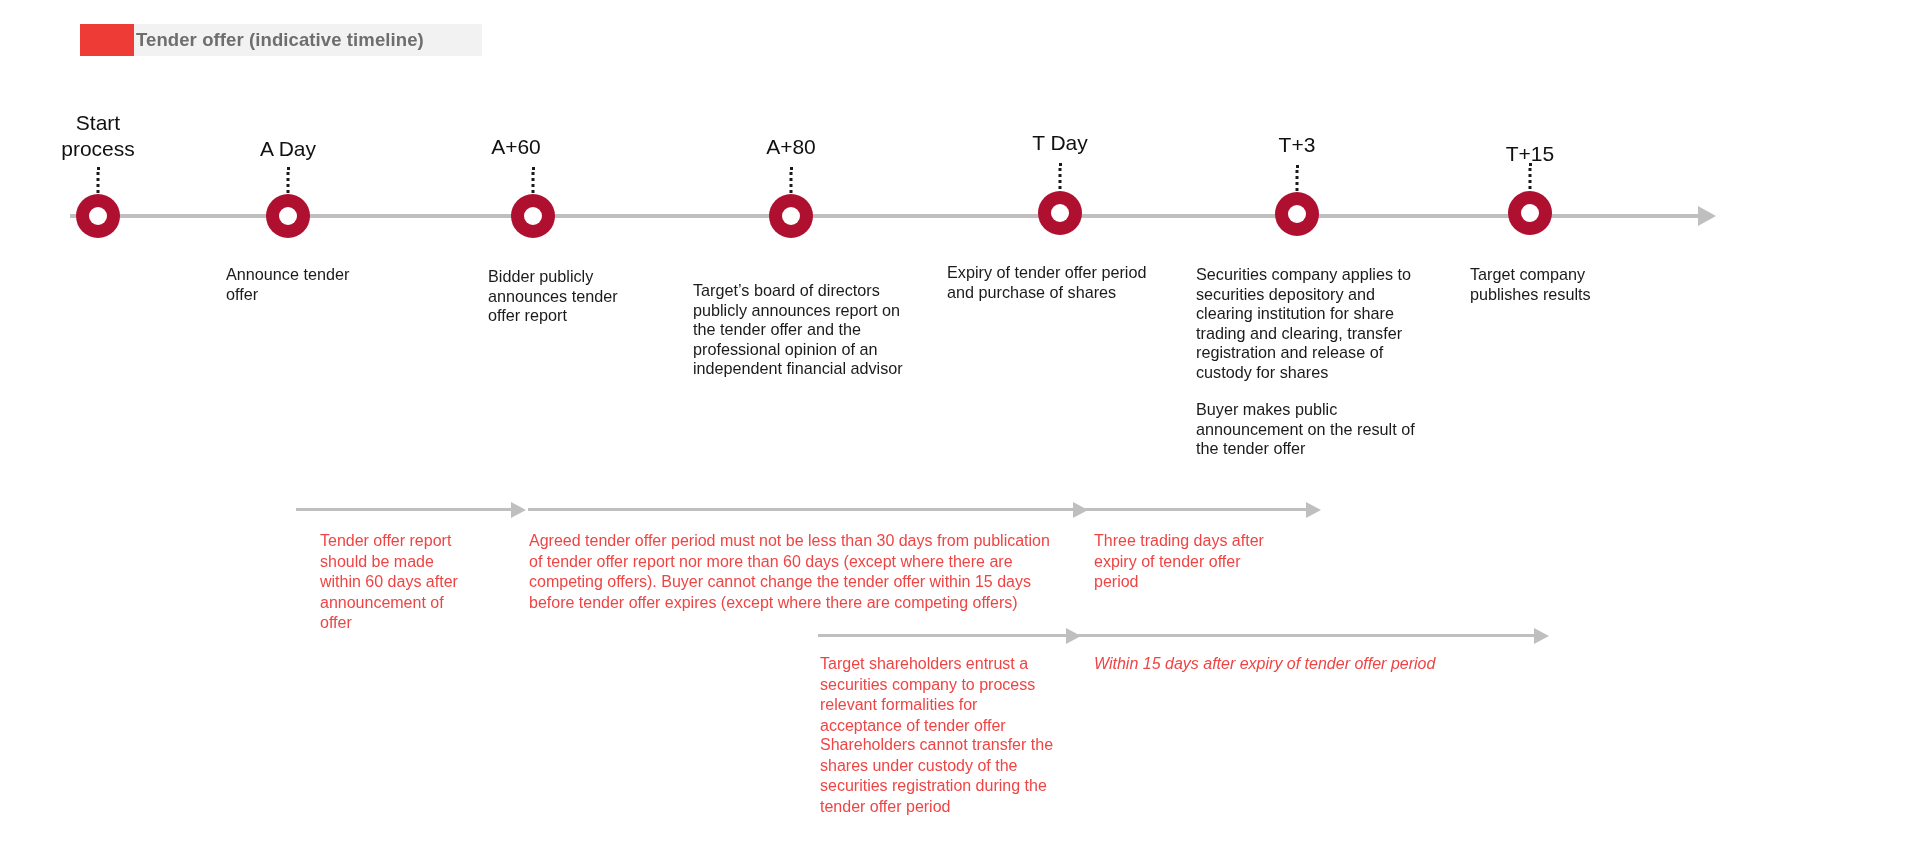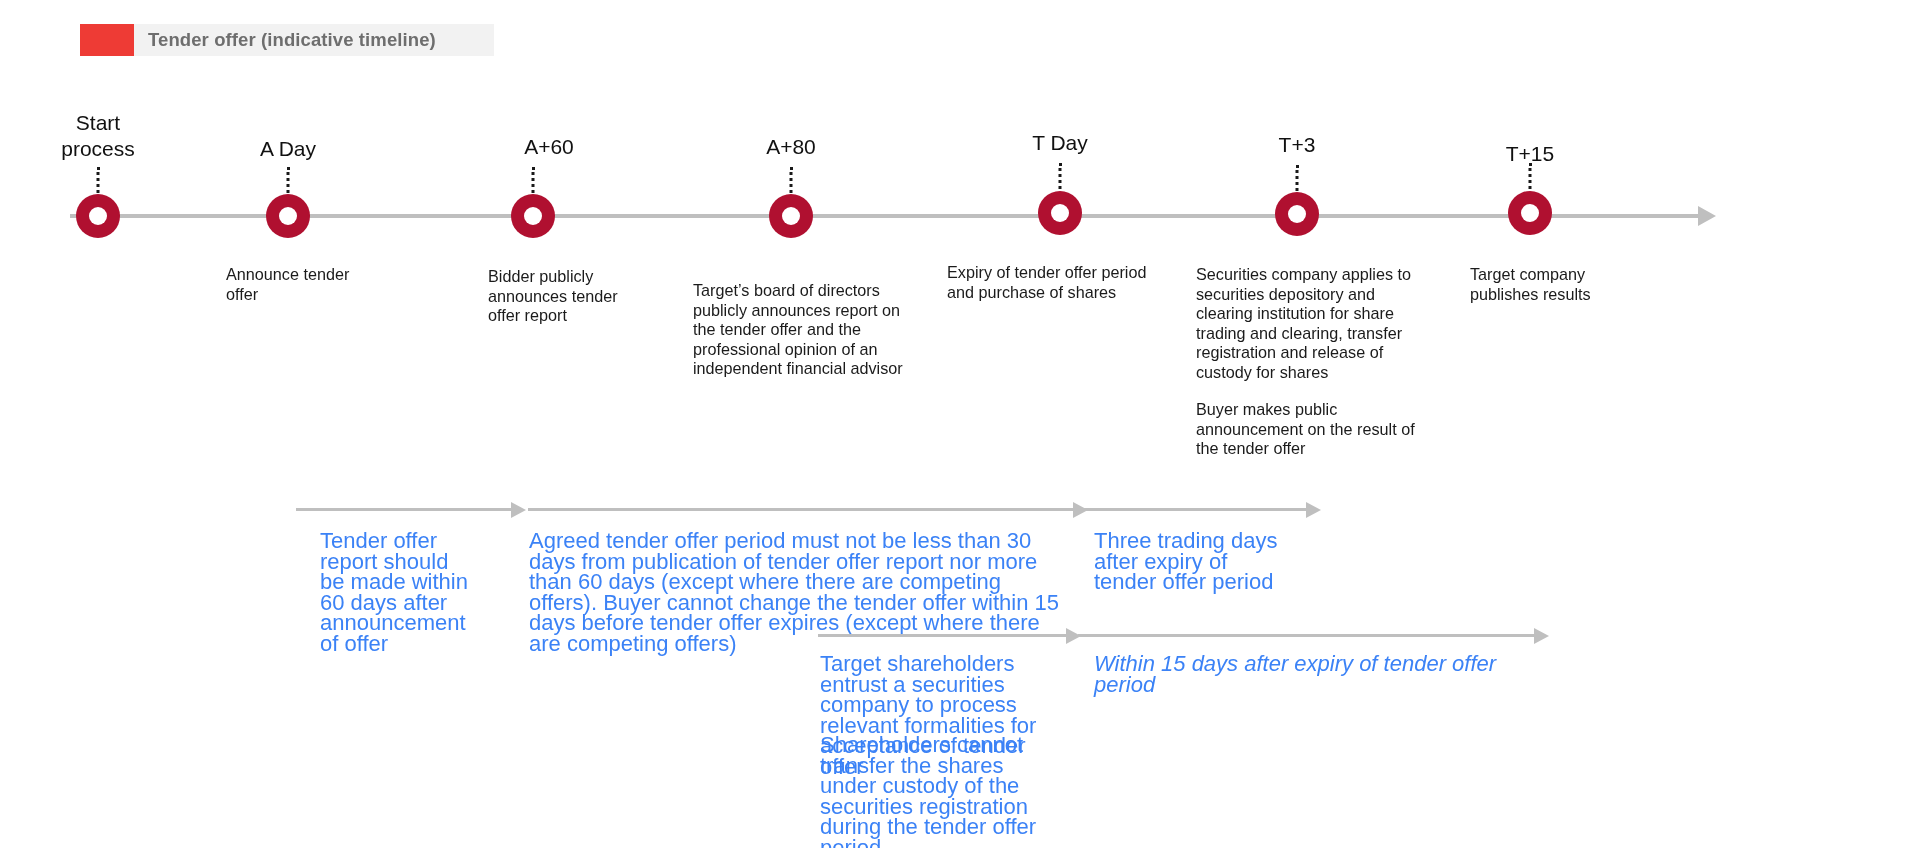--- a/index.html
+++ b/index.html
@@ -7,21 +7,21 @@
     width:1919px;height:848px;background:#ffffff;
     font-family:"Liberation Sans",sans-serif;
     position:relative;overflow:hidden;
     -webkit-font-smoothing:antialiased;
   }
   .root{position:absolute;inset:0;}
 
   
   .header{position:absolute;left:80px;top:24px;display:flex;align-items:stretch;height:32px;}
   .header-swatch{width:54px;height:32px;background:#ee3b35;flex:none;}
-  .header-band{background:#f2f2f2;display:flex;align-items:center;padding:0 16px 0 14px;min-width:330px;}
+  .header-band{background:#f2f2f2;display:flex;align-items:center;padding:0 16px 0 2px;min-width:330px;}
   .header-title{font-size:18.5px;font-weight:bold;color:#6e6e6e;letter-spacing:0.1px;white-space:nowrap;}
 
   
   .axis{position:absolute;left:70px;top:214px;width:1630px;height:4px;background:#bfbfbf;}
   .axis-head{position:absolute;left:1698px;top:206px;width:0;height:0;
     border-top:10px solid transparent;border-bottom:10px solid transparent;border-left:18px solid #bfbfbf;}
 
   .node{position:absolute;}
   .node-dot{position:absolute;width:44px;height:44px;border-radius:50%;
     background:#b01030;transform:translate(-50%,-50%);}
@@ -30,21 +30,21 @@
   .node-stem{position:absolute;width:0;border-left:3px dotted #1a1a1a;transform:translateX(-1.5px);}
   .node-label{position:absolute;transform:translateX(-50%);text-align:center;
     font-size:21px;color:#111;line-height:26px;white-space:pre-line;}
 
   .node-text{position:absolute;font-size:16.2px;color:#1b1b1b;line-height:19.6px;}
 
   
   .band-line{position:absolute;height:3px;background:#bfbfbf;}
   .band-head{position:absolute;width:0;height:0;
     border-top:8px solid transparent;border-bottom:8px solid transparent;border-left:15px solid #bfbfbf;}
-  .band-text{position:absolute;font-size:22px;color:#3b82f6;line-height:20.6px;}
+  .band-text{position:absolute;font-size:16px;color:#ef4444;line-height:20.6px;}
 </style>
 </head>
 <body>
 
 <div class="root">
 
   <div class="header">
     <div class="header-swatch" style="background: rgb(238, 59, 53);"></div>
     <div class="header-band">
       <span class="header-title">Tender offer (indicative timeline)</span>
@@ -62,21 +62,21 @@
   </div>
 
   <div class="node">
     <div class="node-label" style="left:288px;top:136px;width:160px;">A Day</div>
     <div class="node-stem" style="left:288px;top:167px;height:26px;"></div>
     <div class="node-dot" style="left:288px;top:216px;"></div>
     <div class="node-text" style="left:226px;top:265px;width:140px;">Announce tender offer</div>
   </div>
 
   <div class="node">
-    <div class="node-label" style="left:549px;top:134px;width:160px;">A+60</div>
+    <div class="node-label" style="left:516px;top:134px;width:160px;">A+60</div>
     <div class="node-stem" style="left:533px;top:167px;height:26px;"></div>
     <div class="node-dot" style="left:533px;top:216px;"></div>
     <div class="node-text" style="left:488px;top:267px;width:150px;">Bidder publicly announces tender offer report</div>
   </div>
 
   <div class="node">
     <div class="node-label" style="left:791px;top:134px;width:160px;">A+80</div>
     <div class="node-stem" style="left:791px;top:167px;height:26px;"></div>
     <div class="node-dot" style="left:791px;top:216px;"></div>
     <div class="node-text" style="left:693px;top:281px;width:219px;">Target’s board of directors publicly announces report on the tender offer and the professional opinion of an independent financial advisor</div>

